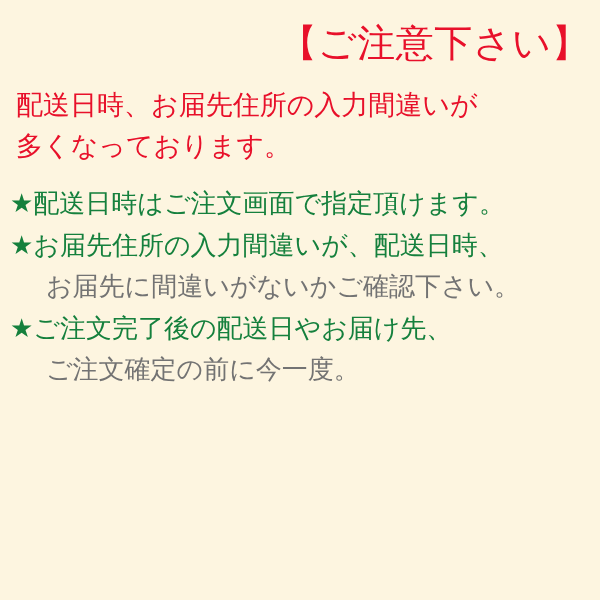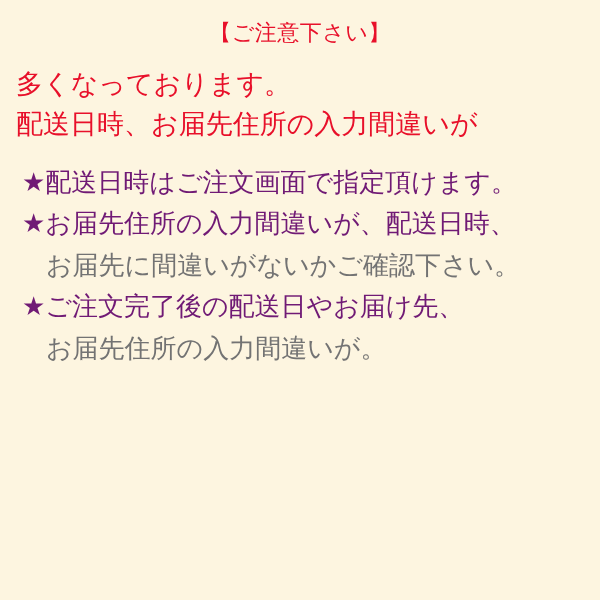--- a/index.html
+++ b/index.html
@@ -15,22 +15,22 @@
     overflow: hidden;
   }
   .notice {
     width: 600px;
     height: 600px;
     box-sizing: border-box;
     padding: 14px 10px 0 10px;
     display: block;
   }
   .title {
-    text-align: center;
-    font-size: 22px;
+    text-align: right;
+    font-size: 38px;
     line-height: 1.35;
     letter-spacing: 0.5px;
     margin: 4px 0 16px 0;
     color: #e8102a;
   }
   .lead {
     font-size: 27px;
     line-height: 1.5;
     margin: 0 0 18px 6px;
     color: #e8102a;
@@ -39,22 +39,22 @@
     white-space: nowrap;
   }
   .bullets {
     margin: 0;
     padding: 0;
     list-style: none;
   }
   .bullet {
     font-size: 26px;
     line-height: 1.52;
-    color: #701a75;
-    margin: 0 0 2px 12px;
+    color: #15803d;
+    margin: 0 0 2px 0;
     white-space: nowrap;
   }
   .bullet .star {
     display: inline;
   }
   .cont {
     font-size: 26px;
     line-height: 1.52;
     color: #737373;
     margin: 0 0 2px 0;
@@ -63,28 +63,28 @@
   }
 </style>
 </head>
 <body>
 
 <div class="notice">
 
   <div class="title">【ご注意下さい】</div>
 
   <div class="lead">
+    <div>配送日時、お届先住所の入力間違いが</div>
     <div>多くなっております。</div>
-    <div>配送日時、お届先住所の入力間違いが</div>
   </div>
 
   <ul class="bullets">
 
     <li class="bullet"><span class="star">★</span><span>配送日時はご注文画面で指定頂けます。</span></li>
 
     <li class="bullet"><span class="star">★</span><span>お届先住所の入力間違いが、配送日時、</span></li>
     <li class="cont">お届先に間違いがないかご確認下さい。</li>
 
     <li class="bullet"><span class="star">★</span><span>ご注文完了後の配送日やお届け先、</span></li>
-    <li class="cont">お届先住所の入力間違いが。</li>
+    <li class="cont">ご注文確定の前に今一度。</li>
 
   </ul>
 </div>
 
 </body></html>

